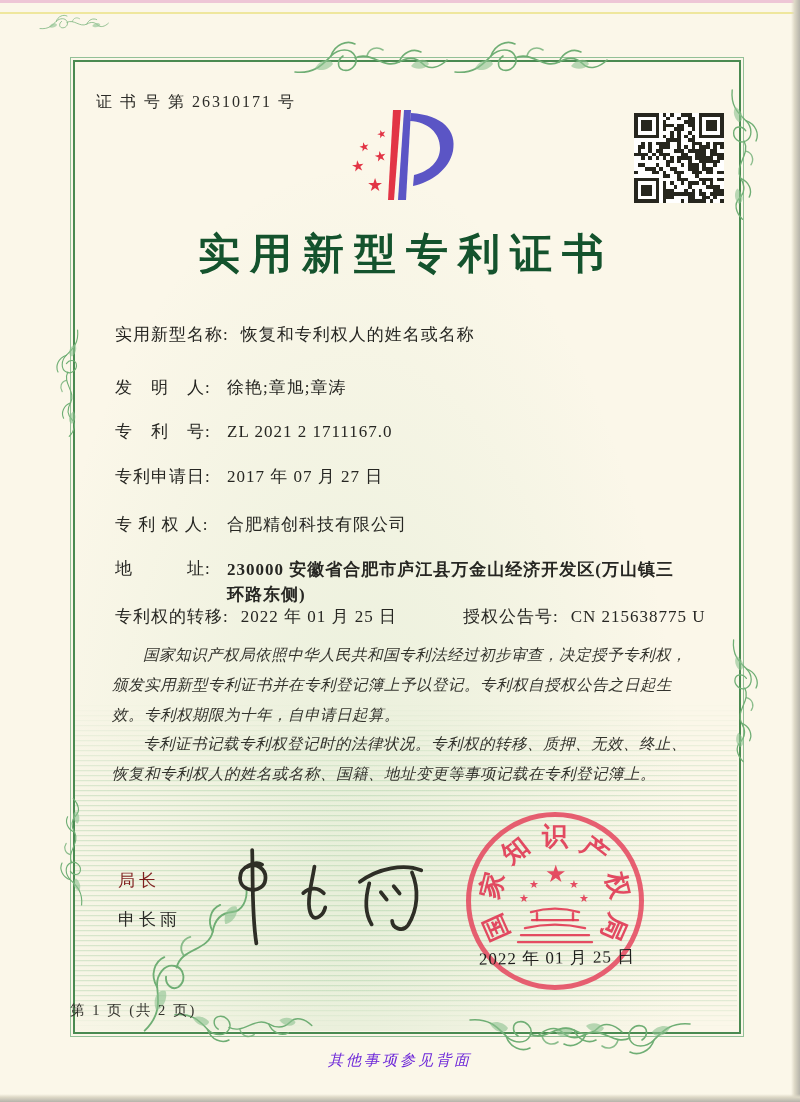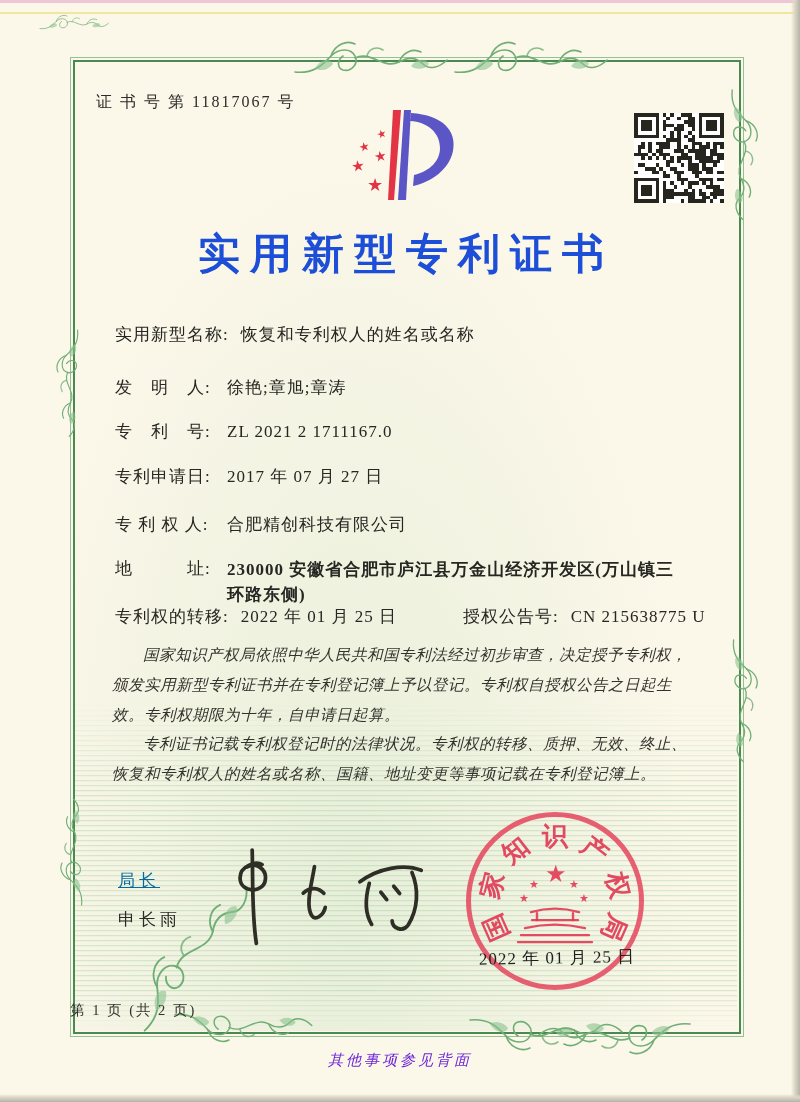--- a/index.html
+++ b/index.html
@@ -24,34 +24,34 @@
 
   .flourishes{position:absolute;inset:0;pointer-events:none;}
 
   .cert-no{position:absolute;left:96px;top:92px;font-size:16px;letter-spacing:2px;color:#2c2c28;}
 
   .logo{position:absolute;left:330px;top:106px;width:146px;height:106px;}
   .qr{position:absolute;left:634px;top:113px;width:90px;height:90px;}
   .qr svg{width:100%;height:100%;shape-rendering:crispEdges;}
 
   .title{position:absolute;left:70px;top:226px;width:672px;text-align:center;
-    font-size:42px;font-weight:bold;letter-spacing:10px;color:#1d4ed8;}
+    font-size:42px;font-weight:bold;letter-spacing:10px;color:#14532d;}
 
   .fields{position:absolute;left:115px;top:0;width:584px;font-size:17px;color:#262622;}
   .frow{position:absolute;left:0;white-space:nowrap;}
   .frow .lbl{display:inline-block;min-width:100px;letter-spacing:1px;}
   .frow .val{margin-left:12px;letter-spacing:1px;}
   .addr-wrap{display:inline-block;vertical-align:top;margin-left:12px;white-space:normal;width:455px;line-height:25px;letter-spacing:1px;font-weight:bold;}
   .pair2{position:absolute;left:348px;top:0;white-space:nowrap;}
 
   .paras{position:absolute;left:112px;top:640px;width:578px;font-size:15.5px;line-height:1.92;
     color:#33332d;font-style:italic;}
   .paras p{margin:0;text-indent:2em;letter-spacing:.5px;}
 
-  .sig-post{position:absolute;left:118px;top:869px;font-size:17px;letter-spacing:4px;color:#0369a1;text-decoration:underline;}
+  .sig-post{position:absolute;left:118px;top:869px;font-size:17px;letter-spacing:4px;color:#7f1d1d;}
   .sig-name{position:absolute;left:118px;top:908px;font-size:17px;letter-spacing:4px;color:#2a2a26;font-family:Liberation Mono, monospace;}
   .sig-script{position:absolute;left:222px;top:840px;width:215px;height:110px;transform:rotate(-2deg);}
 
   .seal{position:absolute;left:466px;top:812px;width:178px;height:178px;border-radius:50%;
     border:5px solid rgba(228,62,88,.82);box-sizing:border-box;}
   .seal .ring-char{position:absolute;left:50%;top:50%;width:28px;height:30px;margin-left:-14px;margin-top:-15px;
     font-size:26px;font-weight:bold;color:rgba(224,50,78,.88);text-align:center;line-height:30px;}
   .emblem{position:absolute;left:50%;top:50%;transform:translate(-50%,-47%);}
   .seal-date{position:absolute;left:479px;top:946px;width:200px;font-size:17px;color:#1e1e1c;
     letter-spacing:1px;transform:rotate(-1deg);white-space:nowrap;}
@@ -90,21 +90,21 @@
     <use href="#flourish" transform="translate(756,90) rotate(90) scale(0.85)"></use>
     <use href="#flourish" transform="translate(756,640) rotate(90) scale(0.8)"></use>
     <use href="#flourish" transform="translate(58,330) rotate(-90) scale(-0.7,0.7)"></use>
     <use href="#flourish" transform="translate(690,1052) scale(-1,-1)"></use>
     <use href="#flourish" transform="translate(470,1048) scale(-1,1) rotate(180)"></use>
     <use href="#flourish" transform="translate(175,1040) scale(1,-1) scale(0.9)"></use>
     <use href="#flourish" transform="translate(120,1010) rotate(-50) scale(1.15)"></use>
     <use href="#flourish" transform="translate(62,905) rotate(-90) scale(0.7)"></use>
   </svg>
 
-  <div class="cert-no">证 书 号 第 11817067 号</div>
+  <div class="cert-no">证 书 号 第 26310171 号</div>
 
   <div class="logo">
     <svg width="146" height="106" viewBox="0 0 146 106">
       <polygon points="63,4 71,4 64,94 58,94" fill="#e23445"></polygon>
       <polygon points="74,4 81,4 76,94 68,94" fill="#5b55c5"></polygon>
       <path d="M81,7 C113,9 127,25 123,45 C119,64 101,76 83,80 L84,69 C100,65 110,55 110,42 C110,27 98,16 80,15 Z" fill="#5b55c5"></path>
       <text x="48" y="33" font-size="11" fill="#e23445" transform="rotate(-18 48 33)">★</text>
       <text x="30" y="46" font-size="12" fill="#e23445" transform="rotate(-14 30 46)">★</text>
       <text x="45" y="56" font-size="14" fill="#e23445" transform="rotate(-10 45 56)">★</text>
       <text x="22" y="66" font-size="15" fill="#e23445" transform="rotate(-8 22 66)">★</text>

